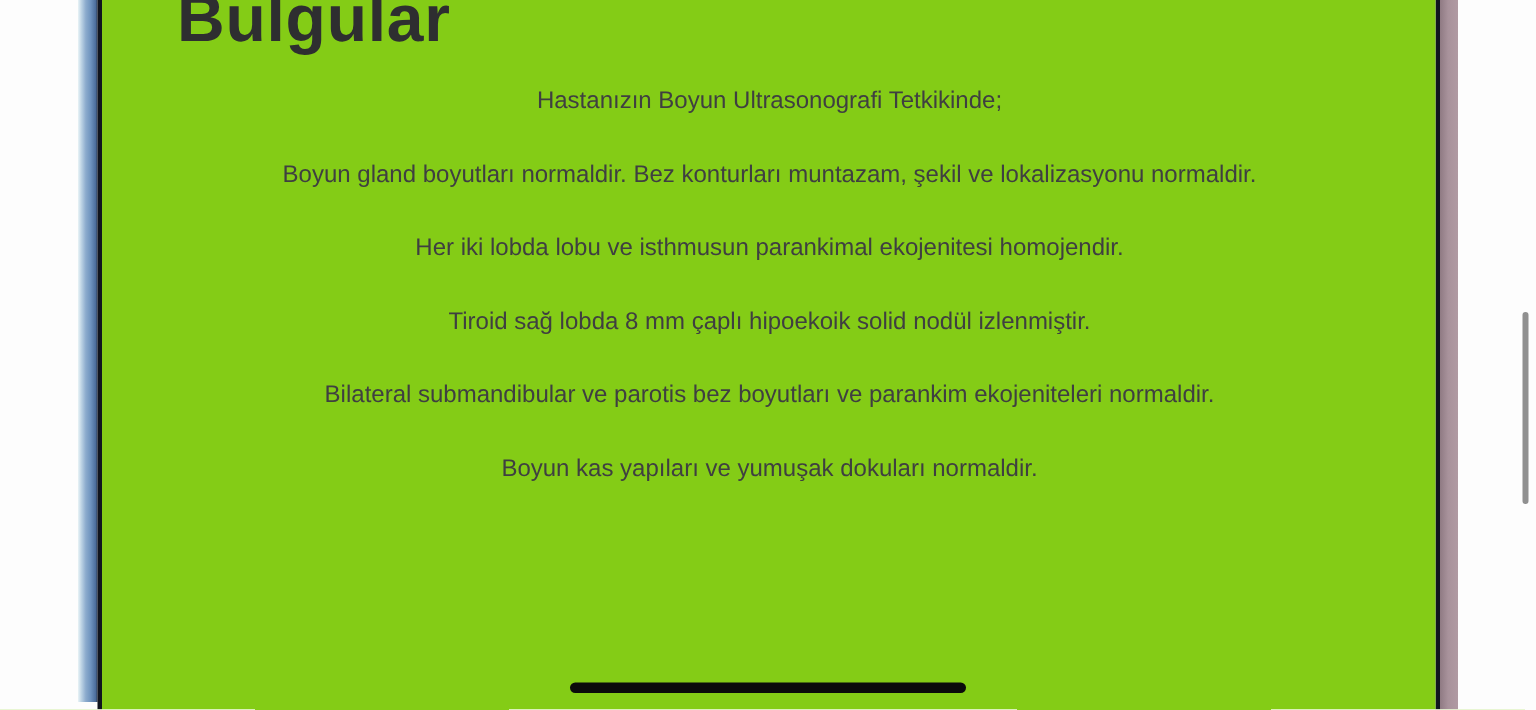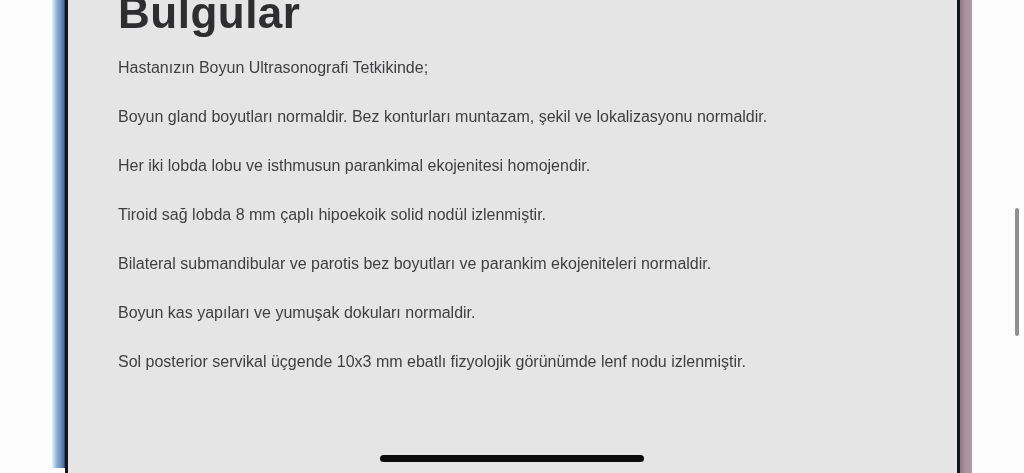--- a/index.html
+++ b/index.html
@@ -31,31 +31,31 @@
   }
   .card-border.left{left:65px;}
   .card-border.right{left:957px;}
   .right-stripe{
     position:absolute;left:960px;top:0;width:12px;height:473px;
     background:linear-gradient(to right,#8f7a83 0%,var(--c-right-mauve) 45%,#b09aa2 100%);
   }
   
   .doc-card{
     position:absolute;left:68px;top:0;width:889px;height:473px;
-    background:#e5e5e5;
+    background:#84cc16;
   }
   .page-title{
     position:absolute;left:50px;top:-9px;
     font-size:44px;line-height:1;
     font-weight:700;
     color:var(--c-title);
     letter-spacing:0.5px;
   }
   .report-body{
-    position:absolute;left:50px;top:58px;width:790px;
+    position:absolute;left:50px;top:58px;width:790px;text-align:center;
   }
   .report-body p{
     font-size:16px;line-height:19px;
     margin:0 0 30px 0;
     color:var(--c-text);
   }
   
   .scrollbar-thumb{
     position:absolute;left:1015px;top:208px;
     width:4px;height:128px;border-radius:2px;
@@ -81,20 +81,19 @@
   <div class="doc-card">
     <h1 class="page-title">Bulgular</h1>
 
     <div class="report-body">
       <p>Hastanızın Boyun Ultrasonografi Tetkikinde;</p>
       <p>Boyun gland boyutları normaldir. Bez konturları muntazam, şekil ve lokalizasyonu normaldir.</p>
       <p>Her iki lobda lobu ve isthmusun parankimal ekojenitesi homojendir.</p>
       <p>Tiroid sağ lobda 8 mm çaplı hipoekoik solid nodül izlenmiştir.</p>
       <p>Bilateral submandibular ve parotis bez boyutları ve parankim ekojeniteleri normaldir.</p>
       <p>Boyun kas yapıları ve yumuşak dokuları normaldir.</p>
-      <p>Sol posterior servikal üçgende 10x3 mm ebatlı fizyolojik görünümde lenf nodu izlenmiştir.</p>
     </div>
   </div>
 
   <div class="scrollbar-thumb"></div>
   <div class="home-indicator"></div>
 
 </div>
 
 </body></html>

